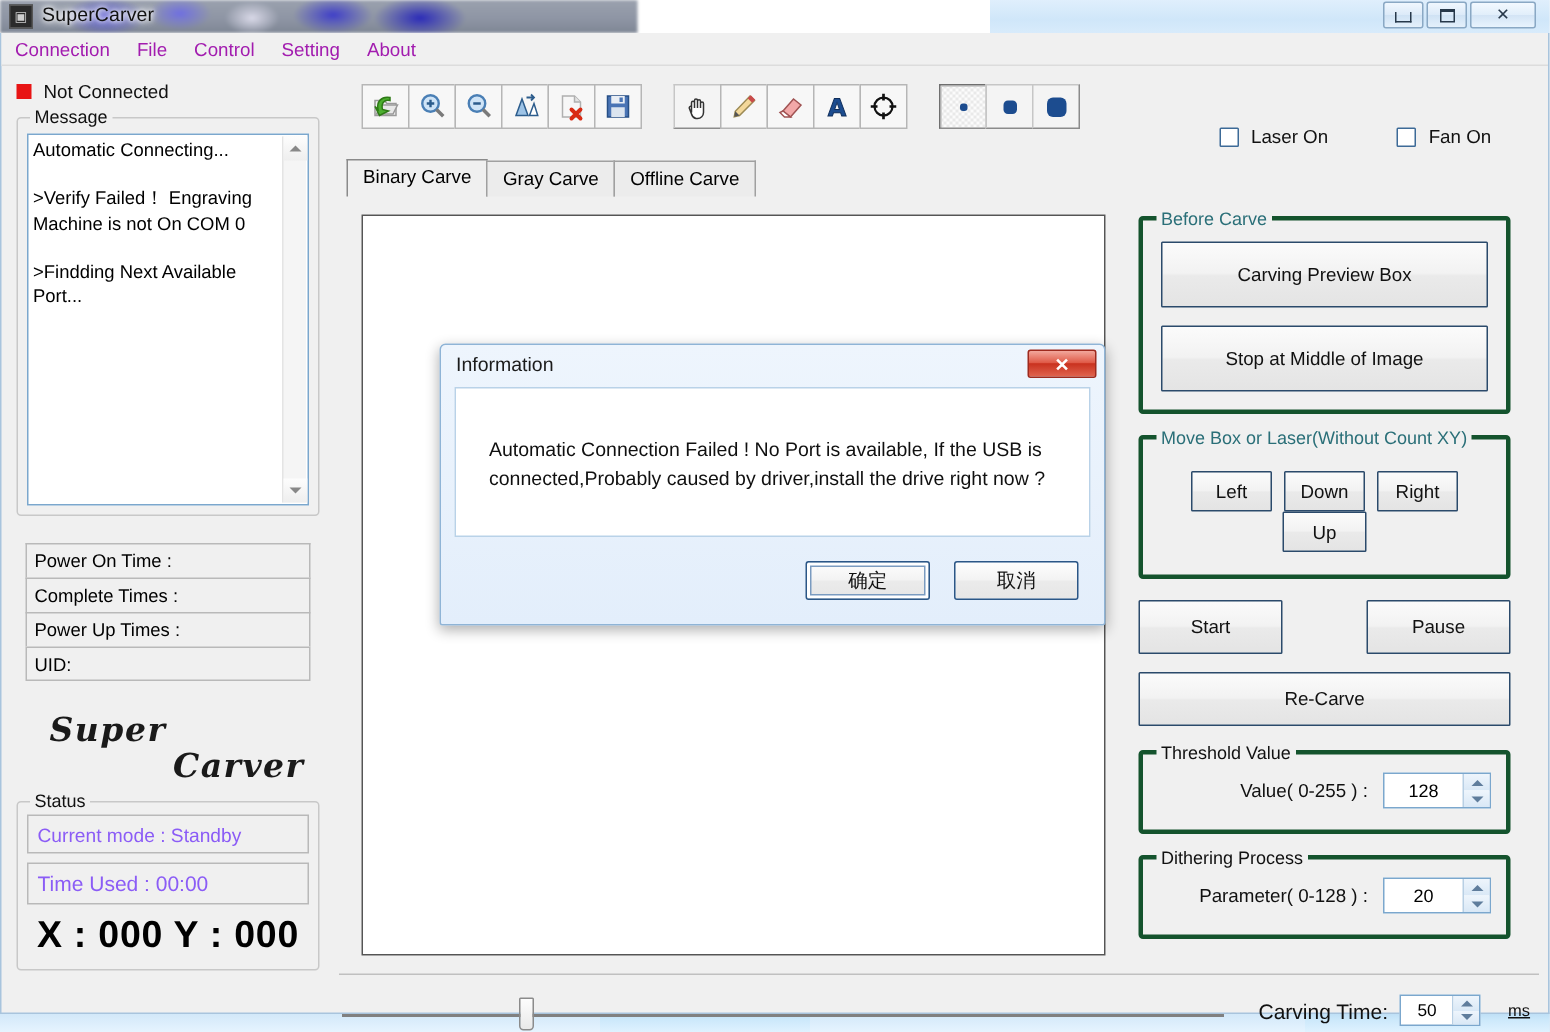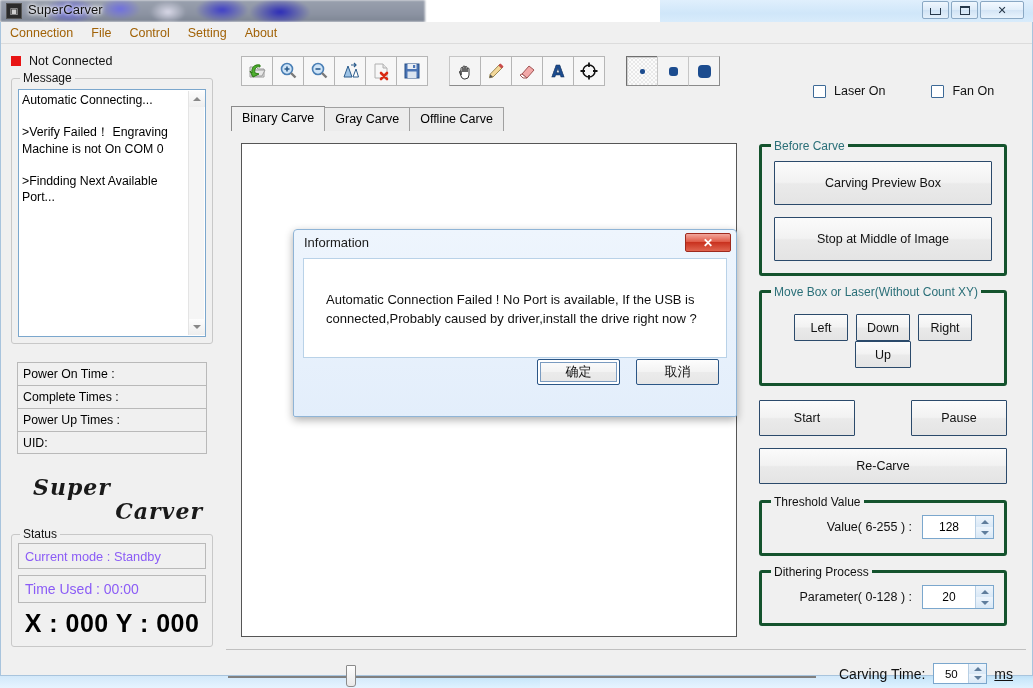--- a/index.html
+++ b/index.html
@@ -86,21 +86,21 @@
   }
 
   
   #menu-bar {
     position: absolute; left: 0; top: 0; width: 1031px; height: 22px;
     background: #f0f0f0;
     border-bottom: 1px solid #dcdcdc;
     display: flex; align-items: center;
   }
   .menu-item {
-    padding: 2px 9px; font-size: 12.5px; color: #a16207; cursor: default;
+    padding: 2px 9px; font-size: 12.5px; color: #a21caf; cursor: default;
   }
 
   
   #left-col { position: absolute; left: 10px; top: 30px; width: 202px; }
 
   #conn-status { display: flex; align-items: center; height: 18px; margin-bottom: 4px; }
   #conn-dot { width: 10px; height: 10px; background: #e81414; margin-right: 8px; }
   #conn-label { font-size: 12.5px; color: #111; }
 
   .groupbox {
@@ -256,21 +256,21 @@
   }
   #slider-thumb {
     position: absolute; left: 345px; top: 643px; width: 10px; height: 22px;
     background: linear-gradient(180deg,#fdfdfd,#e9e9e9);
     border: 1px solid #8b8b8b; border-radius: 1px 1px 3px 3px;
   }
   #carving-time-wrap {
     position: absolute; left: 838px; top: 641px; display: flex; align-items: center;
   }
   #carving-time-label { font-size: 14px; color: #111; margin-right: 8px; }
-  #carving-time-unit { font-size: 14px; color: #111; margin-left: 7px; text-decoration: underline; }
+  #carving-time-unit { font-size: 11px; color: #111; margin-left: 18px; text-decoration: underline; }
   #carving-time-wrap .spinner { height: 21px; }
   #carving-time-wrap .spinner input-box { width: 34px; font-size: 11.5px; }
 
   
   #dialog {
     position: absolute; left: 293px; top: 229px; width: 444px; height: 188px;
     background: linear-gradient(180deg,#eef5fd 0%, #e3eefb 100%);
     border: 1px solid #8fb4d6;
     border-radius: 4px 4px 2px 2px;
     box-shadow: 0 3px 9px rgba(0,0,0,.32);
@@ -287,21 +287,21 @@
   }
   #dlg-body {
     position: absolute; left: 9px; top: 28px; right: 9px; height: 100px;
     background: #ffffff; border: 1px solid #b9d2e8;
   }
   #dlg-msg {
     position: absolute; left: 22px; top: 32px; right: 16px;
     font-size: 13px; color: #101010; line-height: 1.45;
   }
   #dlg-buttons {
-    position: absolute; left: 9px; top: 117px; right: 9px; height: 50px;
+    position: absolute; left: 9px; top: 132px; right: 9px; height: 50px;
     display: flex; align-items: center; justify-content: flex-end; gap: 16px;
     padding-right: 8px;
   }
   .dlg-btn {
     width: 83px; height: 26px; border: 1px solid #2b5686; border-radius: 2px;
     background: linear-gradient(180deg,#fdfdfd 0%, #f3f3f3 48%, #ebebeb 52%, #e6e6e6 100%);
     display: flex; align-items: center; justify-content: center;
     font-size: 13px; color: #111;
   }
   .dlg-btn.focused { box-shadow: inset 0 0 0 2px #fff, inset 0 0 0 3px #7a9bc0; }
@@ -535,21 +535,21 @@
 
       <div id="action-row">
         <div class="btn">Start</div>
         <div class="btn">Pause</div>
       </div>
       <div class="btn" id="btn-recarve">Re-Carve</div>
 
       <div class="rgroup black-legend spin-group">
         <div class="gb-legend">Threshold Value</div>
         <div class="spin-row">
-          <span class="spin-label">Value( 6-255 ) :</span>
+          <span class="spin-label">Value( 0-255 ) :</span>
           <span class="spinner">
             <input-box>128</input-box>
             <span class="spin-arrows">
               <div class="up">
                   <i></i>
                 </div>
               <div class="dn">
                   <i></i>
                 </div>
             </span>

